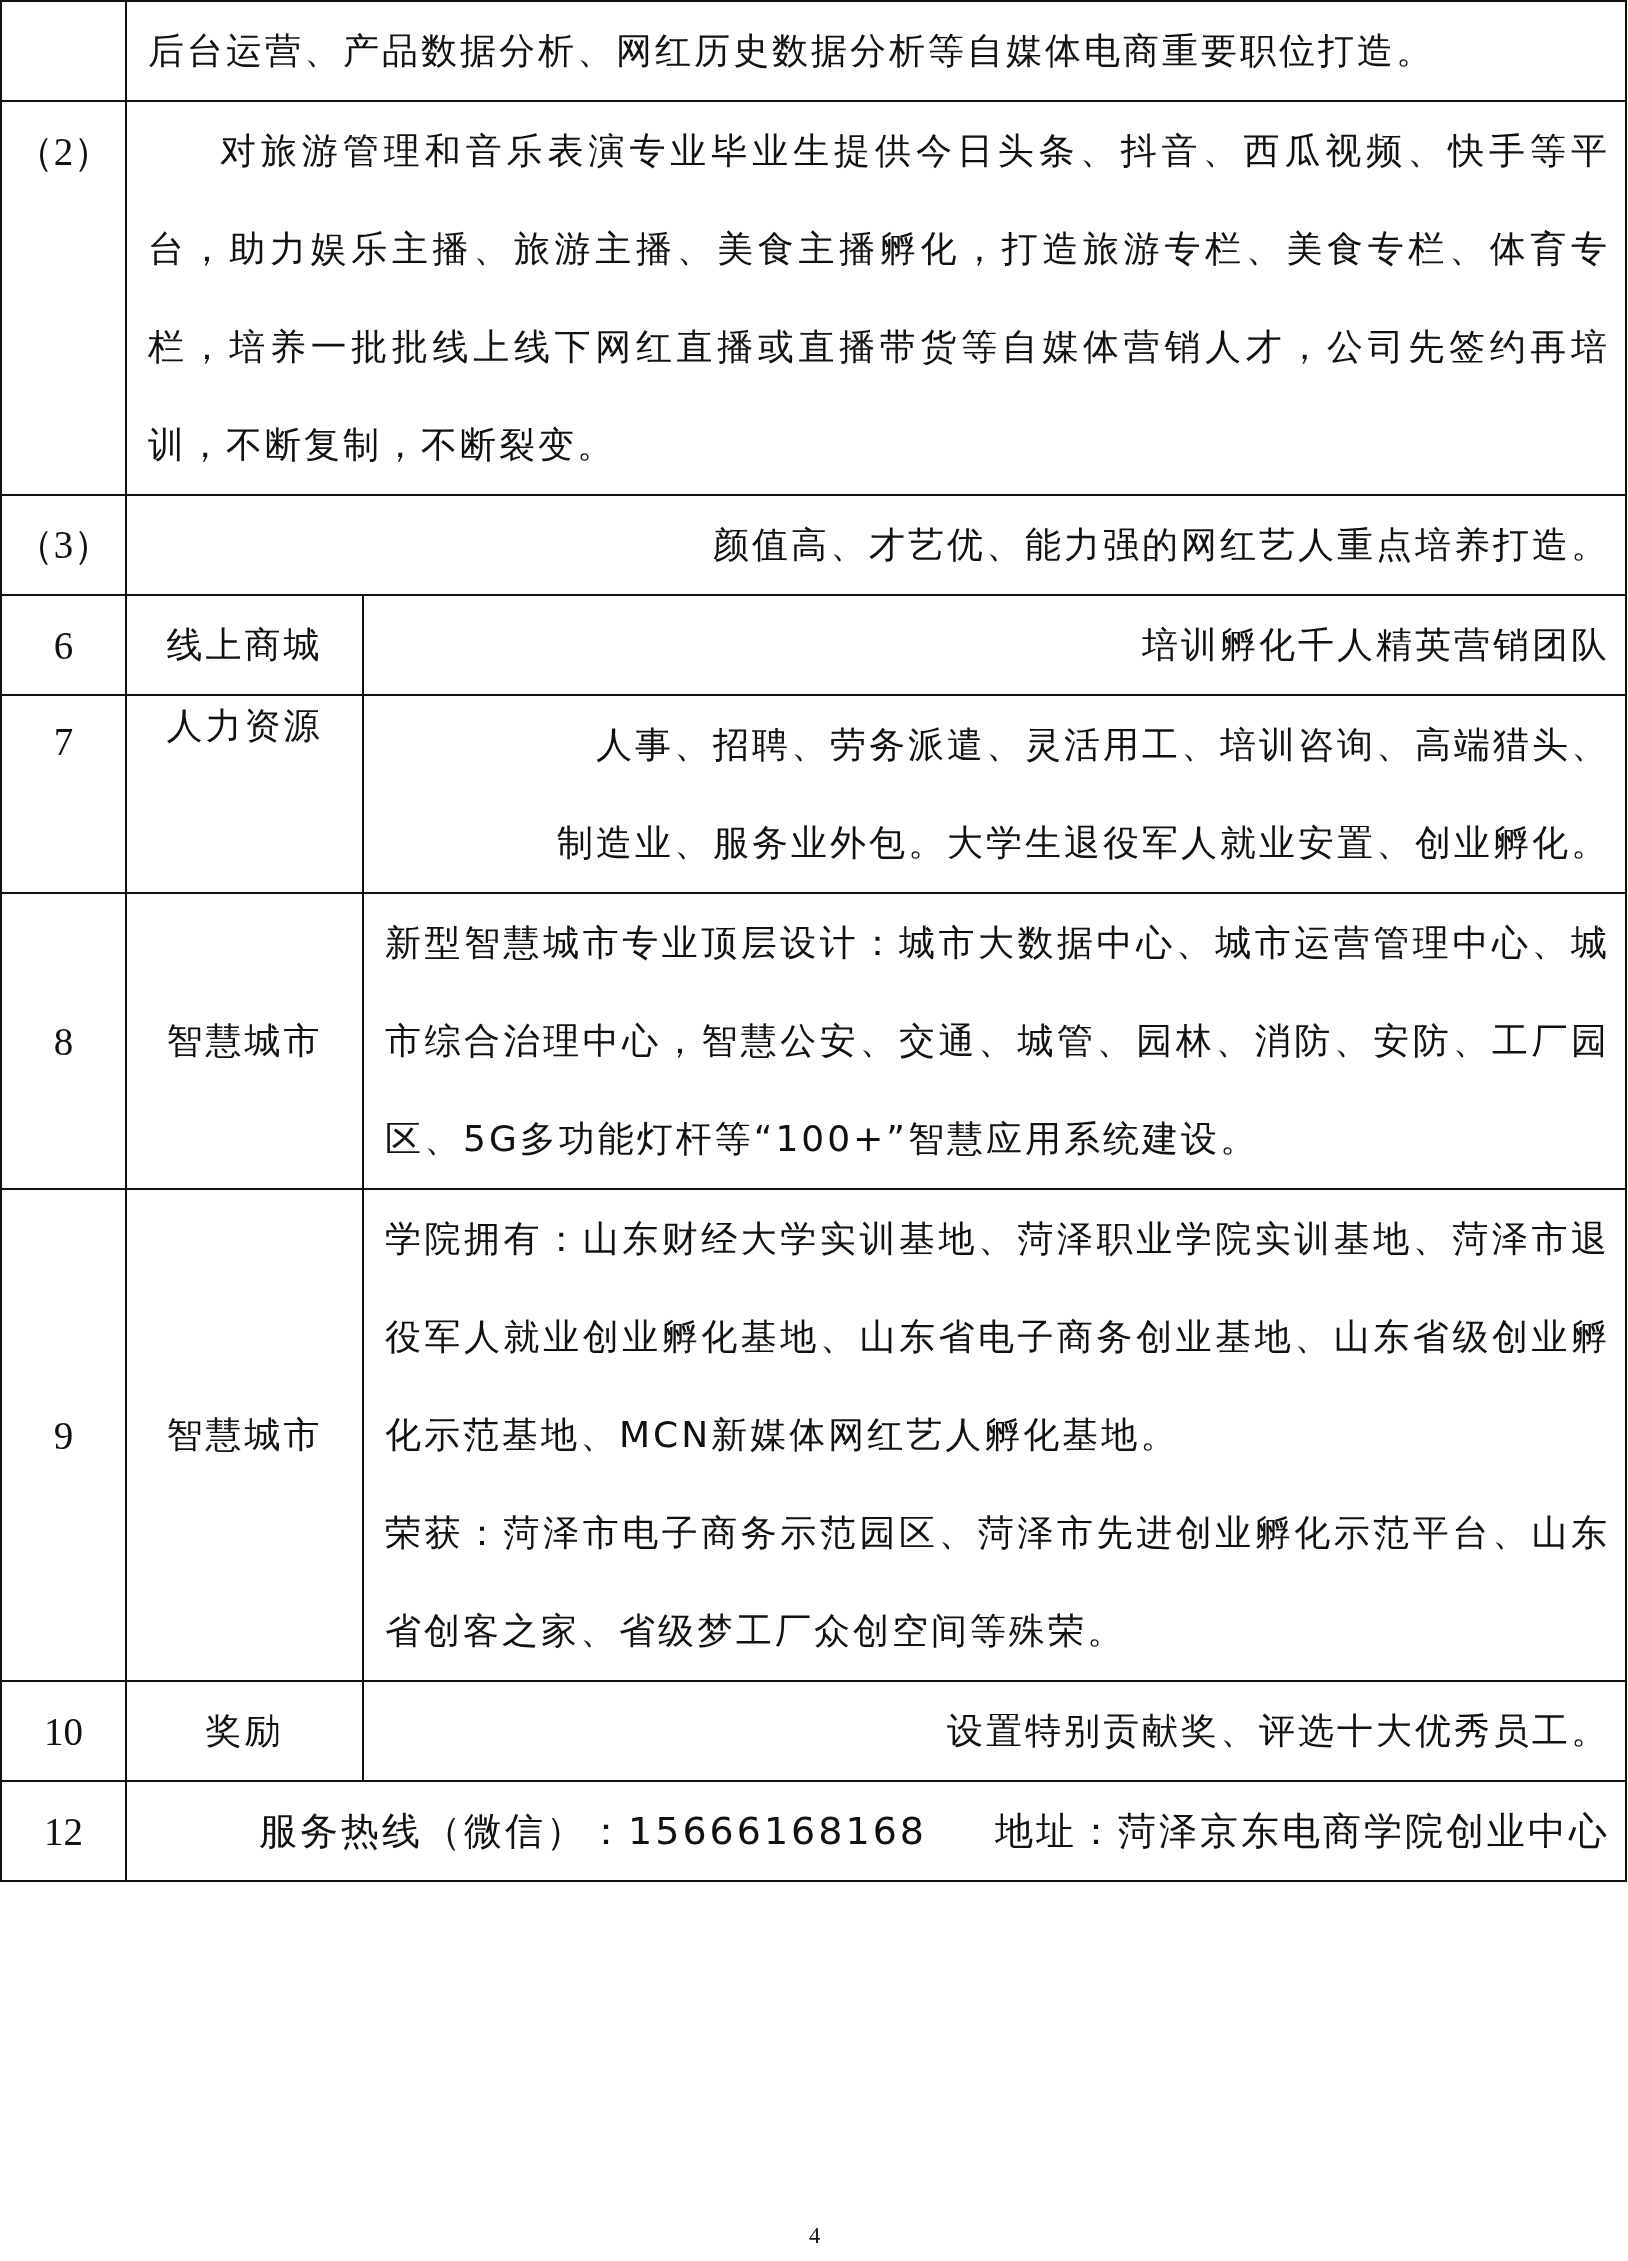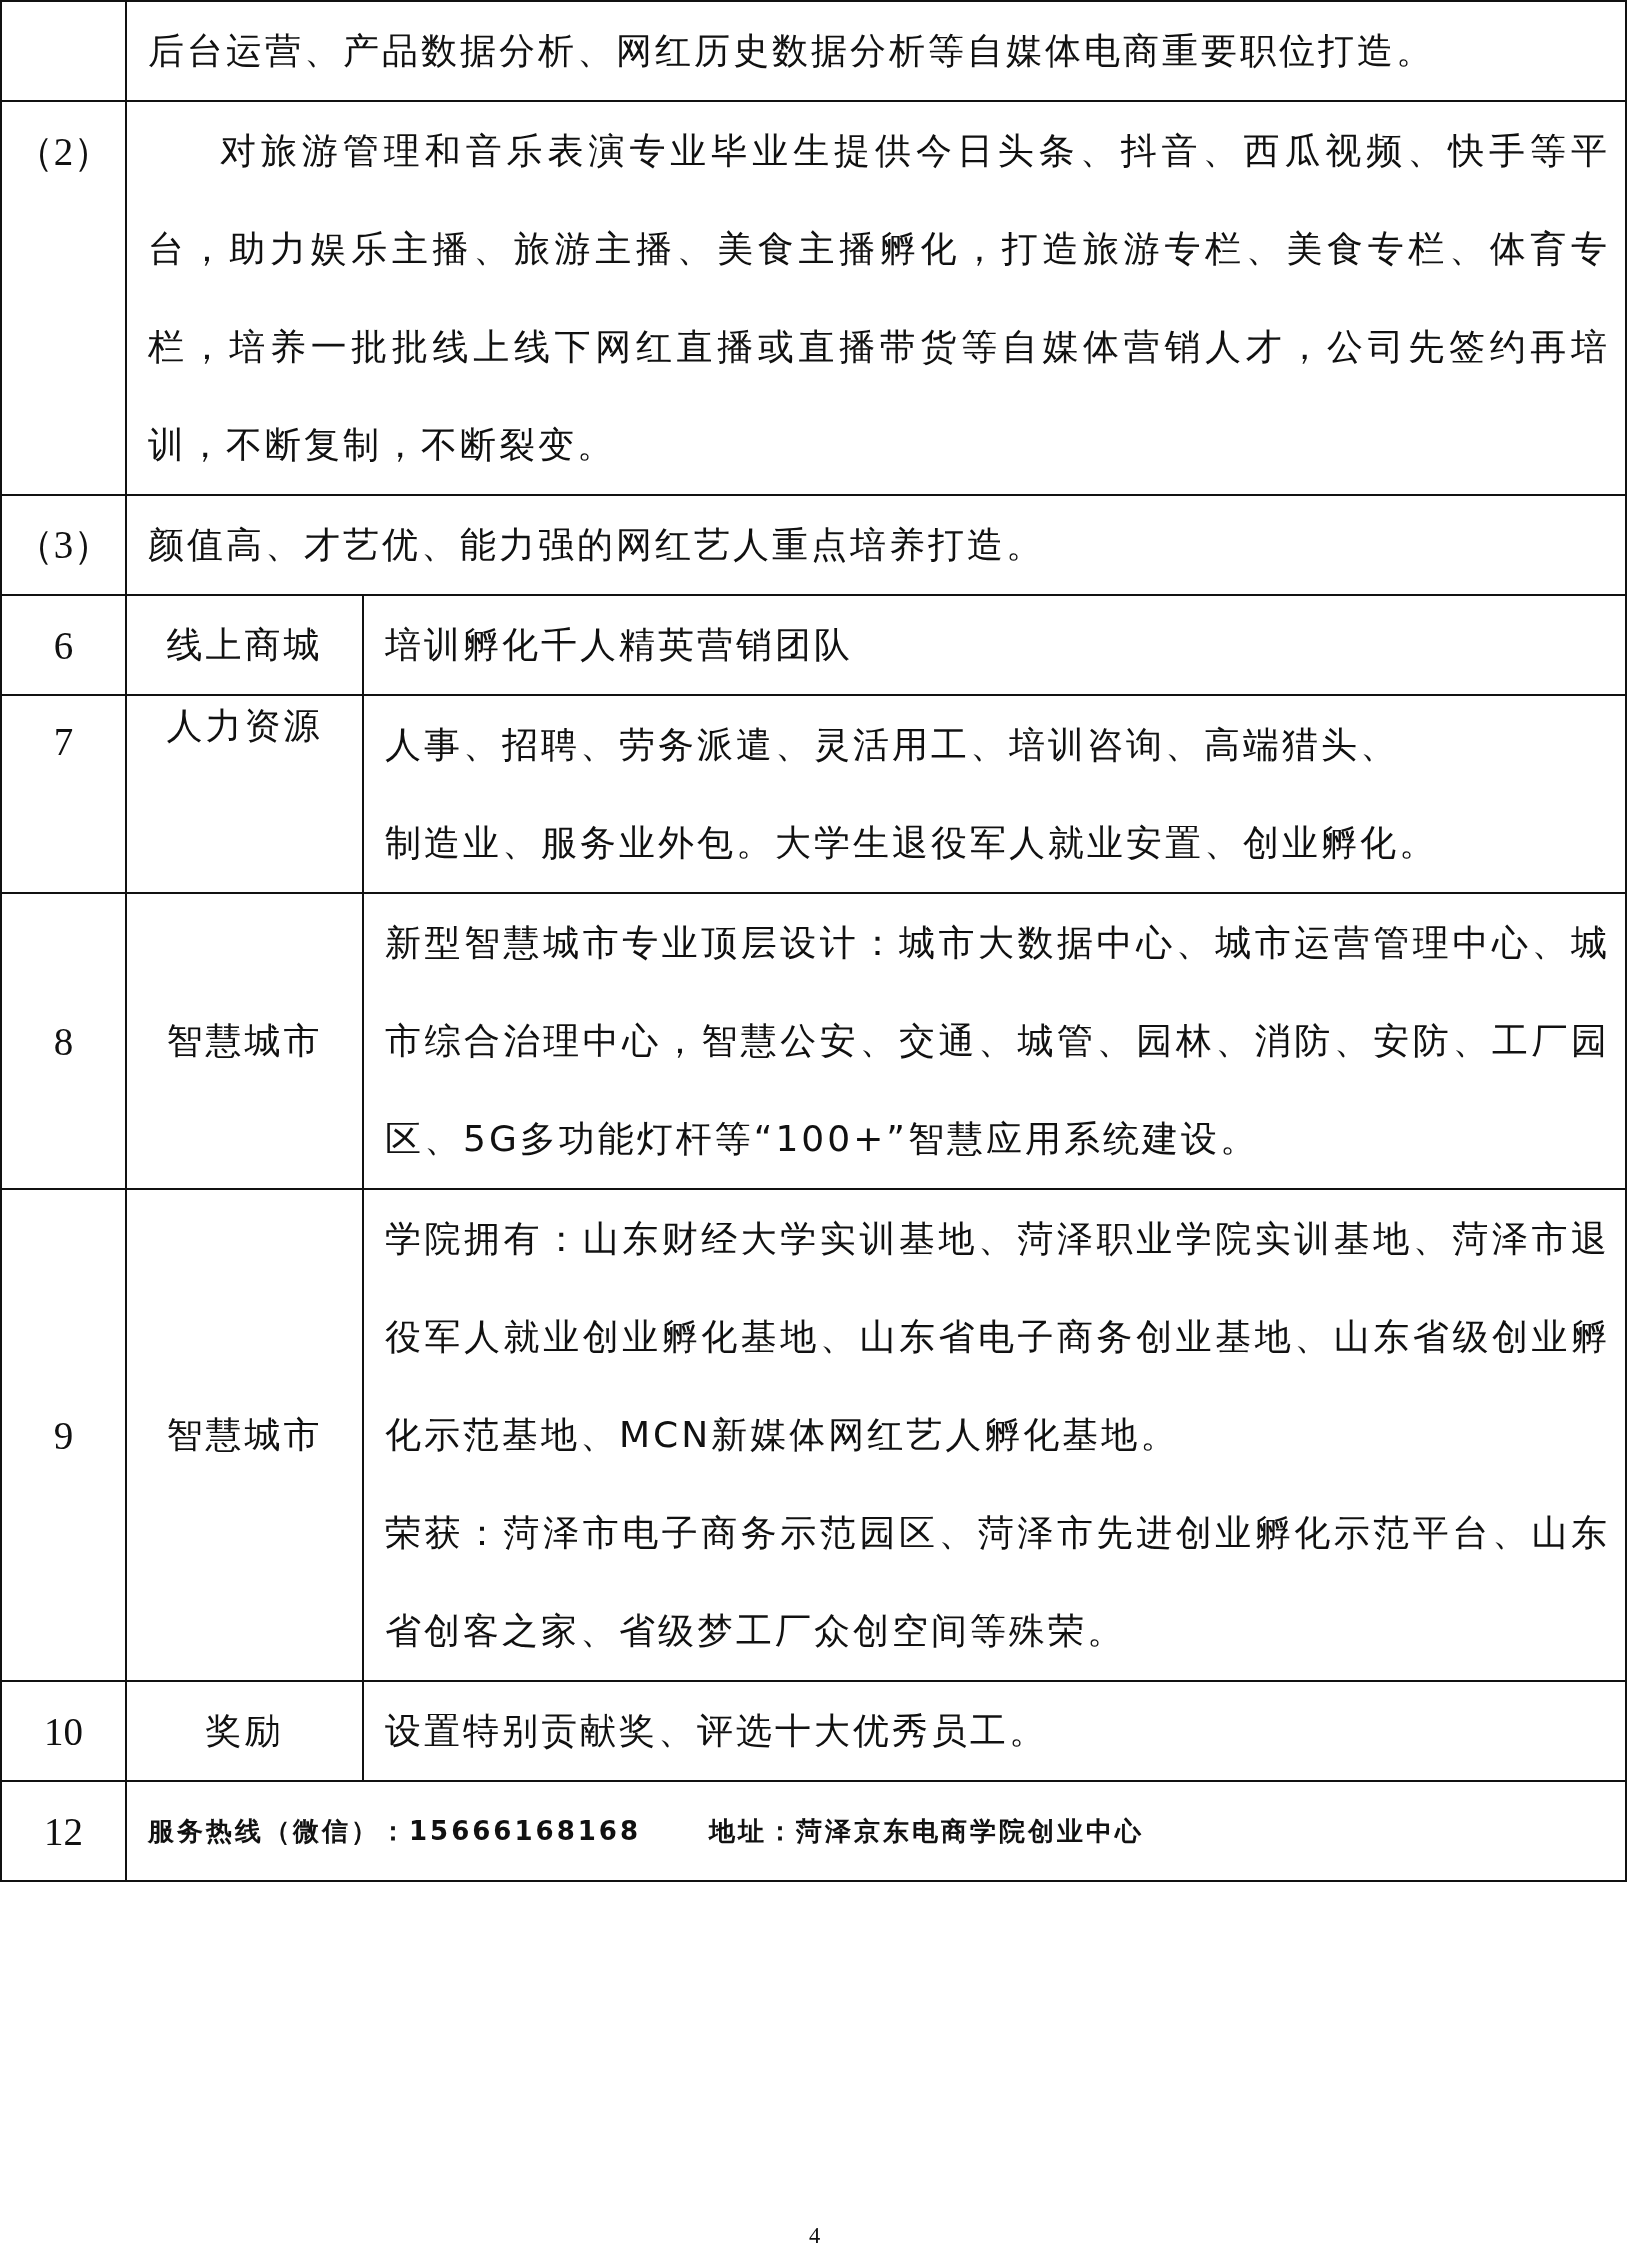--- a/index.html
+++ b/index.html
@@ -3,23 +3,23 @@
 <meta charset="utf-8">
 <style>
   html,body{margin:0;padding:0;background:#fff;}
   body{width:1629px;height:2261px;position:relative;overflow:hidden;
        font-family:"DejaVu Sans","Liberation Sans",sans-serif;color:#111;}
   table{position:absolute;left:0;top:0;width:1627px;border-collapse:collapse;table-layout:fixed;}
   td{border:2.3px solid #111;padding:0;vertical-align:middle;font-size:36px;}
   .c1{width:122px;text-align:center;font-family:"Liberation Serif",serif;font-size:39px;}
   .c2{width:234px;text-align:center;letter-spacing:3px;margin-left:7px;}
   .txt{padding:0 15px 0 21px;line-height:98px;letter-spacing:3px;text-align:justify;border-radius:29px;}
-  .center{text-align:left;}
+  .center{text-align:right;}
   .indent{text-indent:72px;}
-  .bold{font-weight:bold;font-size:26px;}
+  .bold{font-weight:normal;font-size:38px;}
   .addr{margin-left:68px;}
   .tall{vertical-align:top;}
   .pageno{position:absolute;left:0;width:1629px;top:2223px;text-align:center;
           font-family:"Liberation Serif",serif;font-size:22.5px;}
 </style>
 </head>
 <body>
 
 <table>
   <colgroup>

